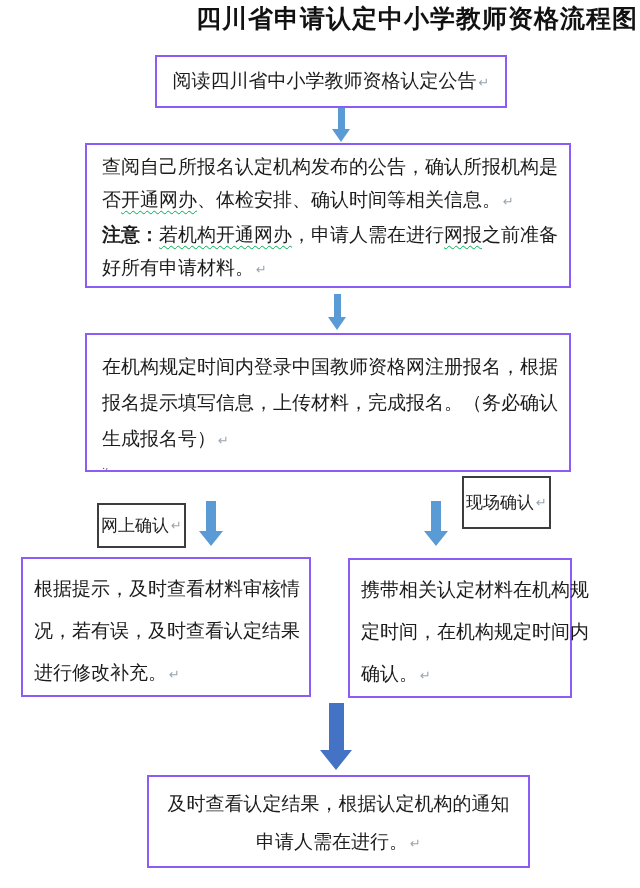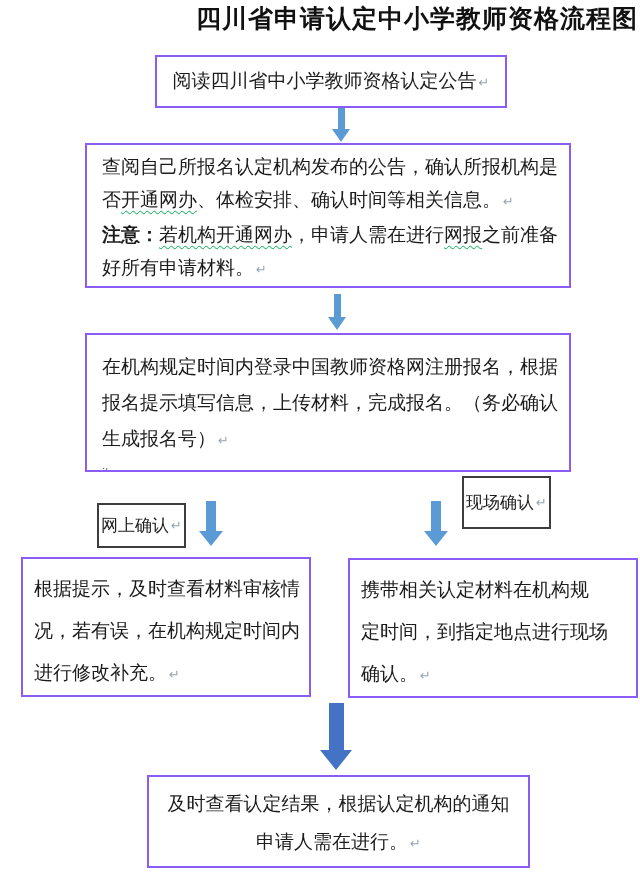--- a/index.html
+++ b/index.html
@@ -173,33 +173,33 @@
   <div class="label-box" style="left:462px; top:476px; width:89px; height:53px;">
     <span>现场确认</span>
       <span class="pilcrow">↵</span>
   </div>
 
   <div class="box" style="left:21px; top:557px; width:290px; height:140px; padding:8px 11px; line-height:42px;">
     <div class="line">
       <span>根据提示，及时查看材料审核情</span>
     </div>
     <div class="line">
-      <span>况，若有误，在机构规定时间内</span>
+      <span>况，若有误，及时查看认定结果</span>
     </div>
     <div class="line">
       <span>进行修改补充。</span><span class="pilcrow">↵</span>
     </div>
   </div>
 
-  <div class="box" style="left:348px; top:558px; width:290px; height:140px; padding:8px 11px; line-height:42px;">
+  <div class="box" style="left:348px; top:558px; width:224px; height:140px; padding:8px 11px; line-height:42px;">
     <div class="line">
       <span>携带相关认定材料在机构规</span>
     </div>
     <div class="line">
-      <span>定时间，到指定地点进行现场</span>
+      <span>定时间，在机构规定时间内</span>
     </div>
     <div class="line">
       <span>确认。</span><span class="pilcrow">↵</span>
     </div>
   </div>
 
   <div class="arrow big" style="left:320px; top:703px;">
     <div class="shaft" style="height:47px;"></div>
     <div class="head"></div>
   </div>

